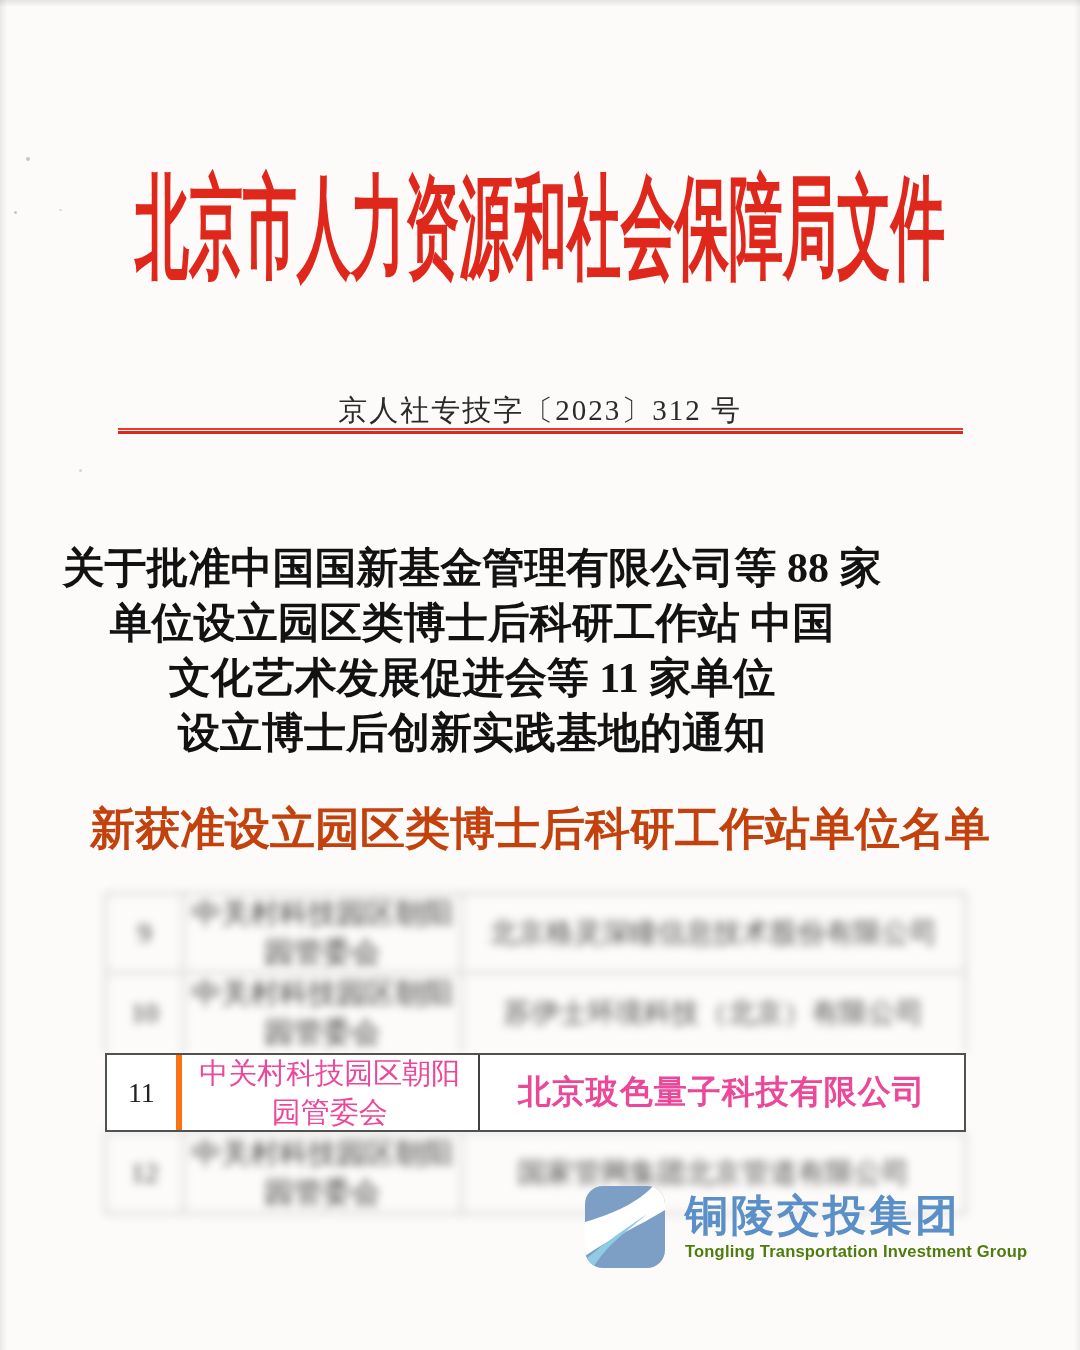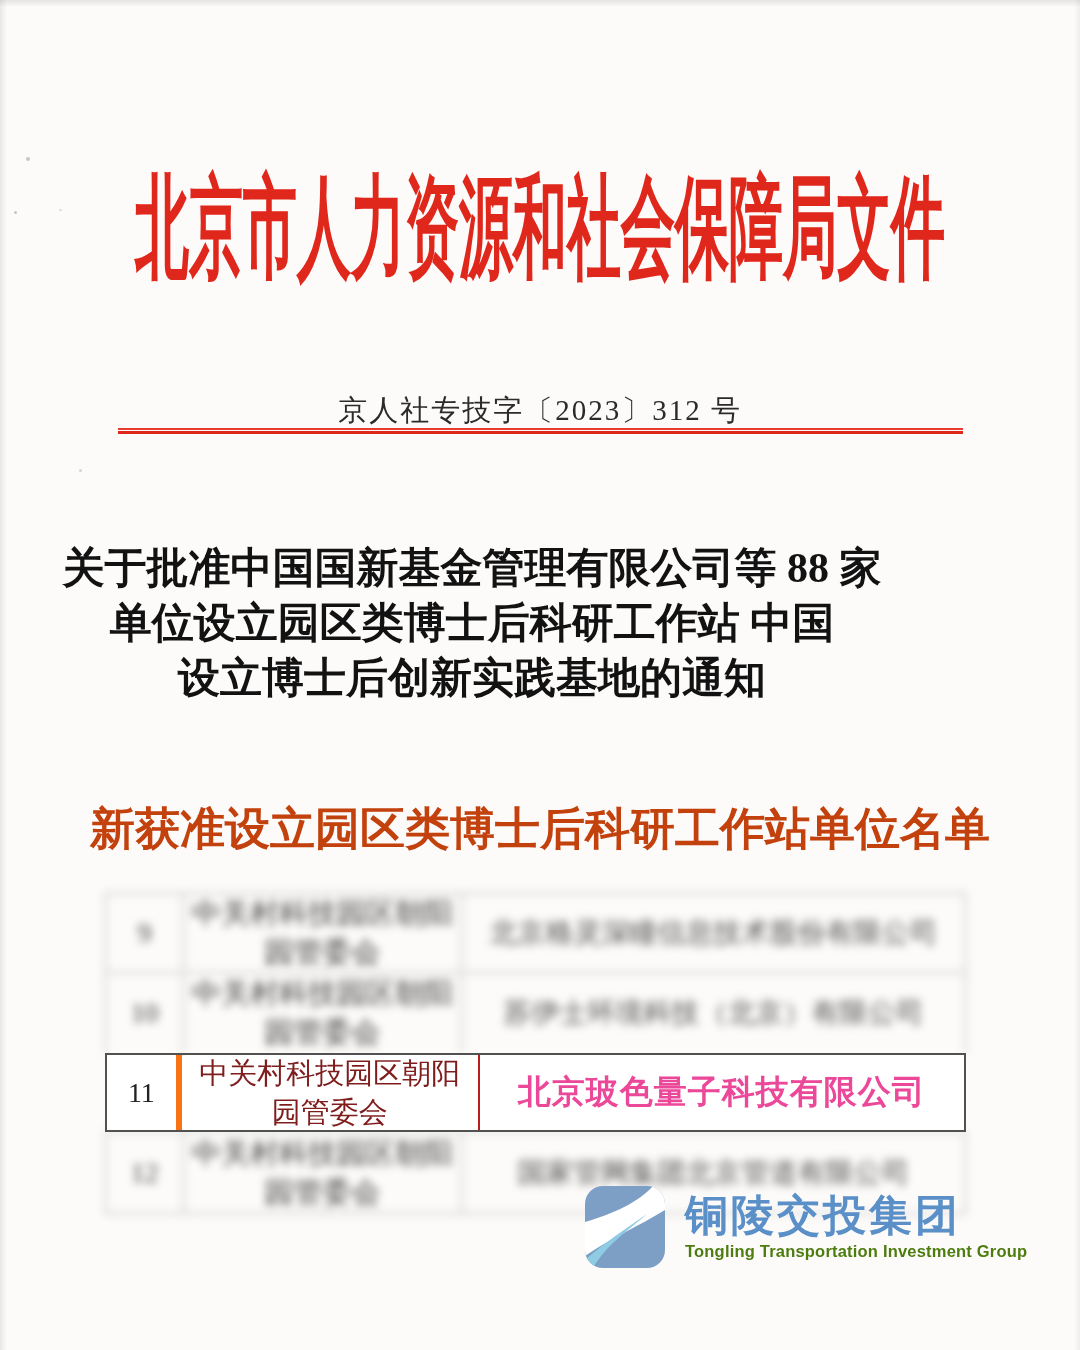--- a/index.html
+++ b/index.html
@@ -69,21 +69,21 @@
   .c3{width:504px;font-size:28px;color:#4a4a4a;}
   .r9{height:79px;}
   .r10{height:81px;}
   .r11{height:79px;}
   .r12{height:82px;}
   .blurred{filter:blur(4.5px);}
   .row.clear-row{
     border:2px solid #515151;background:#ffffff;position:relative;z-index:2;
   }
   .clear-row .c1{width:77px;border-right:6px solid #f97316;color:#222;}
-  .clear-row .c2{width:307px;border-right:2px solid #b91c1c;color:#7f1d1d;}
+  .clear-row .c2{width:307px;border-right:2px solid #404040;color:#ec4899;}
   .clear-row .c3{width:500px;font-size:33px;font-weight:bold;color:#ec4899;
                  font-family:"Liberation Sans","DejaVu Sans",sans-serif;letter-spacing:1px;}
 
   .logo{position:absolute;left:585px;top:1186px;display:flex;align-items:flex-start;z-index:5;}
   .logo-icon{display:block;}
   .logo-text{margin-left:20px;padding-top:6px;
     font-family:"Liberation Sans","DejaVu Sans",sans-serif;}
   .logo-cn{font-size:43px;font-weight:bold;color:#5a8fc8;letter-spacing:3px;
            line-height:46px;white-space:nowrap;}
   .logo-en{margin-top:4px;font-size:16.5px;font-weight:bold;color:#4d7c0f;
@@ -108,20 +108,21 @@
 
   <div class="red-rule">
     <div class="rule-top"></div>
     <div class="rule-gap"></div>
     <div class="rule-bottom"></div>
   </div>
 
   <div class="doc-title">
     <div>关于批准中国国新基金管理有限公司等 88 家</div>
     <div>单位设立园区类博士后科研工作站 中国</div>
+    <div>文化艺术发展促进会等 11 家单位</div>
     <div>设立博士后创新实践基地的通知</div>
   </div>
 
   <div class="subtitle">新获准设立园区类博士后科研工作站单位名单</div>
 
   <div class="tbl">
 
     <div class="row r9 blurred">
       <div class="cell c1">9</div>
       <div class="cell c2">中关村科技园区朝阳园管委会</div>

